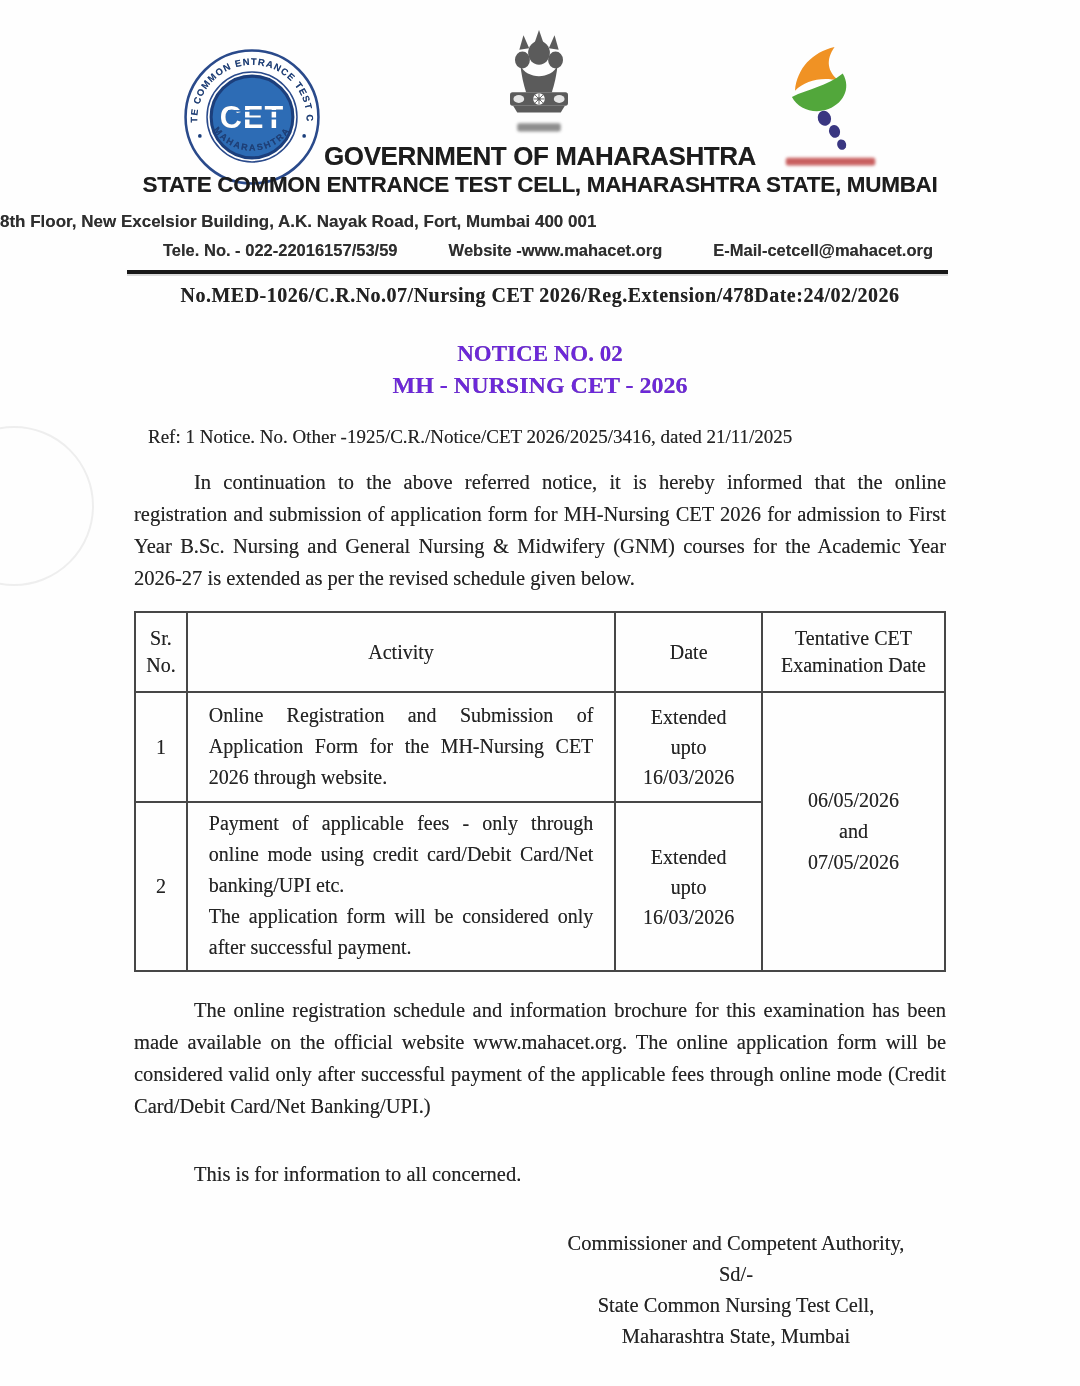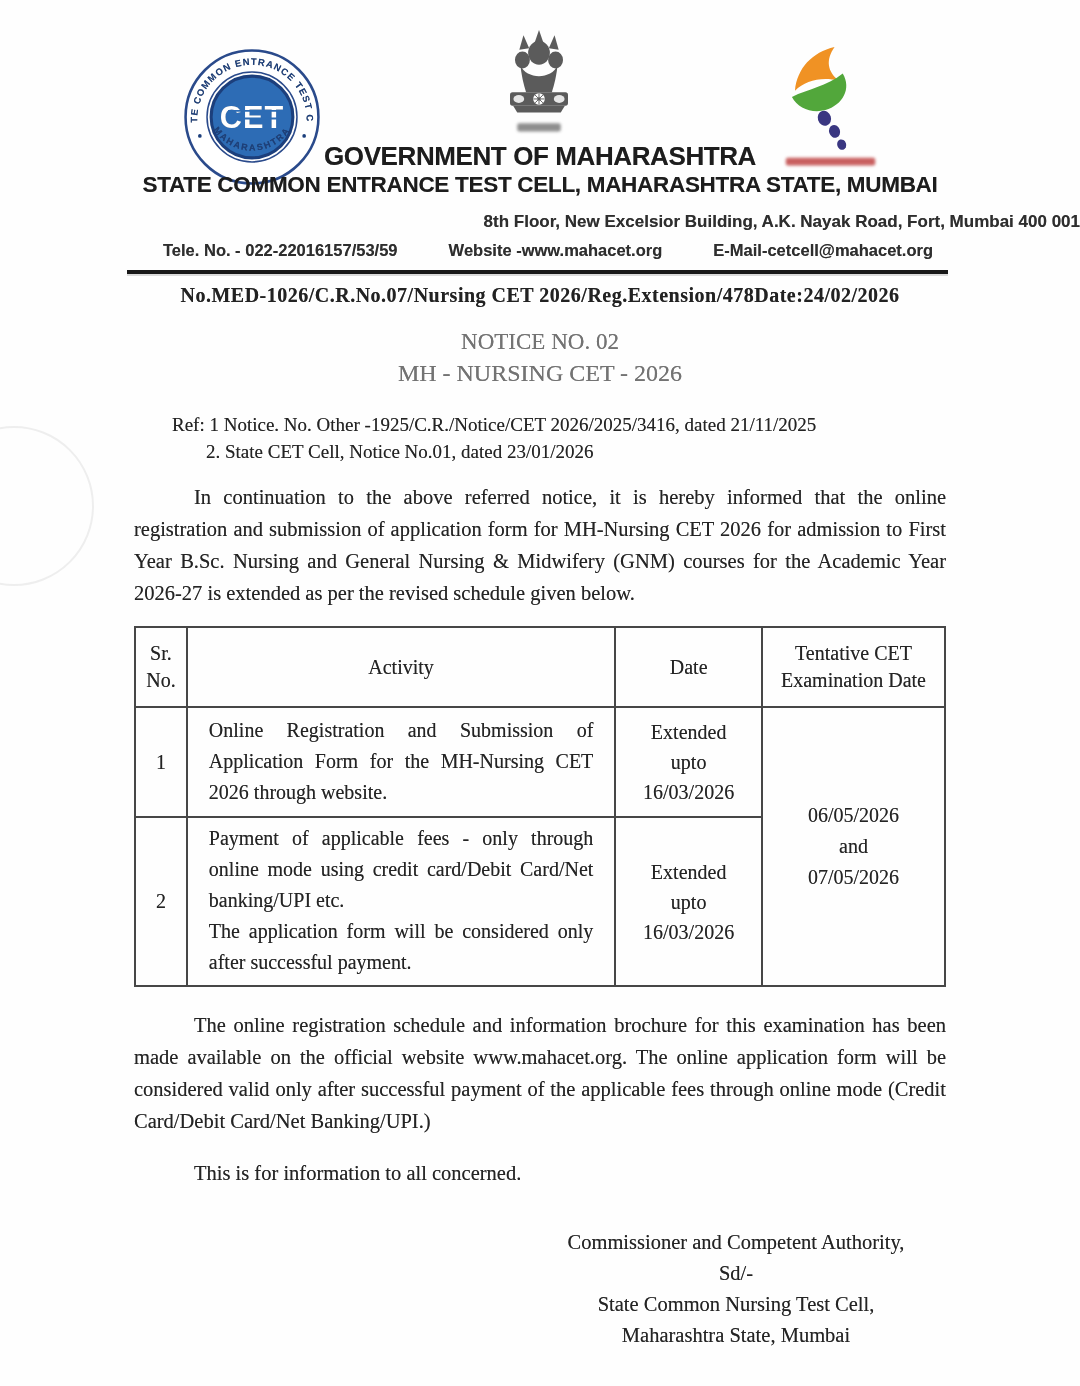--- a/index.html
+++ b/index.html
@@ -16,54 +16,54 @@
   .hdr{ position:absolute; left:0; top:0; width:1080px; height:282px; }
   .cet-logo{ position:absolute; left:183px; top:48px; width:138px; height:138px; filter:blur(.35px); }
   .emblem{ position:absolute; left:492px; top:28px; width:94px; height:116px; filter:blur(.55px); opacity:.92; }
   .mh-logo{ position:absolute; left:766px; top:40px; width:128px; height:130px; filter:blur(.45px); }
   .gov-title{ position:absolute; left:0; top:141px; width:1080px; text-align:center;
     font-family:"Liberation Sans","DejaVu Sans",sans-serif; font-weight:bold;
     font-size:26px; letter-spacing:-0.4px; color:#1d1d1d; }
   .org-title{ position:absolute; left:0; top:172px; width:1080px; text-align:center;
     font-family:"Liberation Sans","DejaVu Sans",sans-serif; font-weight:bold;
     font-size:22.5px; letter-spacing:-0.3px; color:#1d1d1d; }
-  .address{ position:absolute; left:0; top:212px; width:1080px; text-align:right;
+  .address{ position:absolute; left:0; top:212px; width:1080px; text-align:left;
     font-family:"Liberation Sans","DejaVu Sans",sans-serif; font-weight:600;
     font-size:17px; color:#2e2e2e; }
   .contact-row{ position:absolute; left:163px; top:241px; width:770px; display:flex;
     justify-content:space-between; font-family:"Liberation Sans","DejaVu Sans",sans-serif;
     font-weight:600; font-size:16.5px; color:#2e2e2e; }
   .rule{ position:absolute; left:127px; top:270px; width:821px; height:4px;
     background:#181818; box-shadow:0 2px 0 rgba(0,0,0,.14); }
 
   
   .content{ position:absolute; left:134px; top:284px; width:812px; }
   .ref-line{ display:flex; justify-content:center; font-size:20px;
     font-weight:600; letter-spacing:.5px; color:#222; }
-  .notice-title{ margin-top:20px; text-align:center; font-weight:normal; color:#737373; }
+  .notice-title{ margin-top:32px; text-align:center; font-weight:bold; color:#6d28d9; }
   .notice-title .t1{ font-size:23px; line-height:30px; }
   .notice-title .t2{ font-size:24px; line-height:32px; }
-  .refs{ margin-top:22px; margin-left:38px; font-size:19px; line-height:27px; color:#242424; }
+  .refs{ margin-top:22px; margin-left:14px; font-size:19px; line-height:27px; color:#242424; }
   .refs .ref2{ padding-left:34px; }
   .para{ margin:16px 0 0 0; font-size:20.5px; line-height:32px; text-align:justify; color:#242424; }
   .indent{ text-indent:60px; }
 
   table.sched{ margin-top:17px; width:100%; border-collapse:collapse; font-size:20px; color:#242424; }
   table.sched th, table.sched td{ border:2px solid #474747; font-weight:normal; }
   table.sched thead tr{ height:80px; }
   tr.r1{ height:110px; }
   tr.r2{ height:134px; }
   th.c, td.c{ text-align:center; vertical-align:middle; }
   td.act{ text-align:justify; vertical-align:middle; padding:5px 21px 7px; line-height:31px; }
   .pre{ white-space:pre-line; }
   th{ line-height:27px; padding:2px 6px; }
   td.date{ line-height:30px; }
   td.exam{ line-height:31px; }
 
-  .closing{ margin-top:20px; }
+  .closing{ margin-top:36px; }
   .signature{ margin-top:38px; margin-left:auto; width:420px; text-align:center;
     font-size:20.5px; line-height:31px; color:#242424; }
 </style>
 </head>
 <body>
 
 <div class="page">
   <div class="artifact-circle"></div>
 
   <div class="hdr">
@@ -143,21 +143,20 @@
       <span>Date:24/02/2026</span>
     </div>
 
     <div class="notice-title">
       <div class="t1">NOTICE NO. 02</div>
       <div class="t2">MH - NURSING CET - 2026</div>
     </div>
 
     <div class="refs">
       <div>Ref: 1 Notice. No. Other -1925/C.R./Notice/CET 2026/2025/3416, dated 21/11/2025</div>
-      <div class="ref2">2. State CET Cell, Notice No.01, dated 23/01/2026</div>
     </div>
 
     <p class="para indent">In continuation to the above referred notice, it is hereby informed that the online registration and submission of application form for MH-Nursing CET 2026 for admission to First Year B.Sc. Nursing and General Nursing &amp; Midwifery (GNM) courses for the Academic Year 2026-27 is extended as per the revised schedule given below.</p>
 
     <table class="sched">
       <colgroup>
         <col style="width:6.4%">
           <col style="width:52.9%">
           <col style="width:18.1%">
           <col style="width:22.6%">

